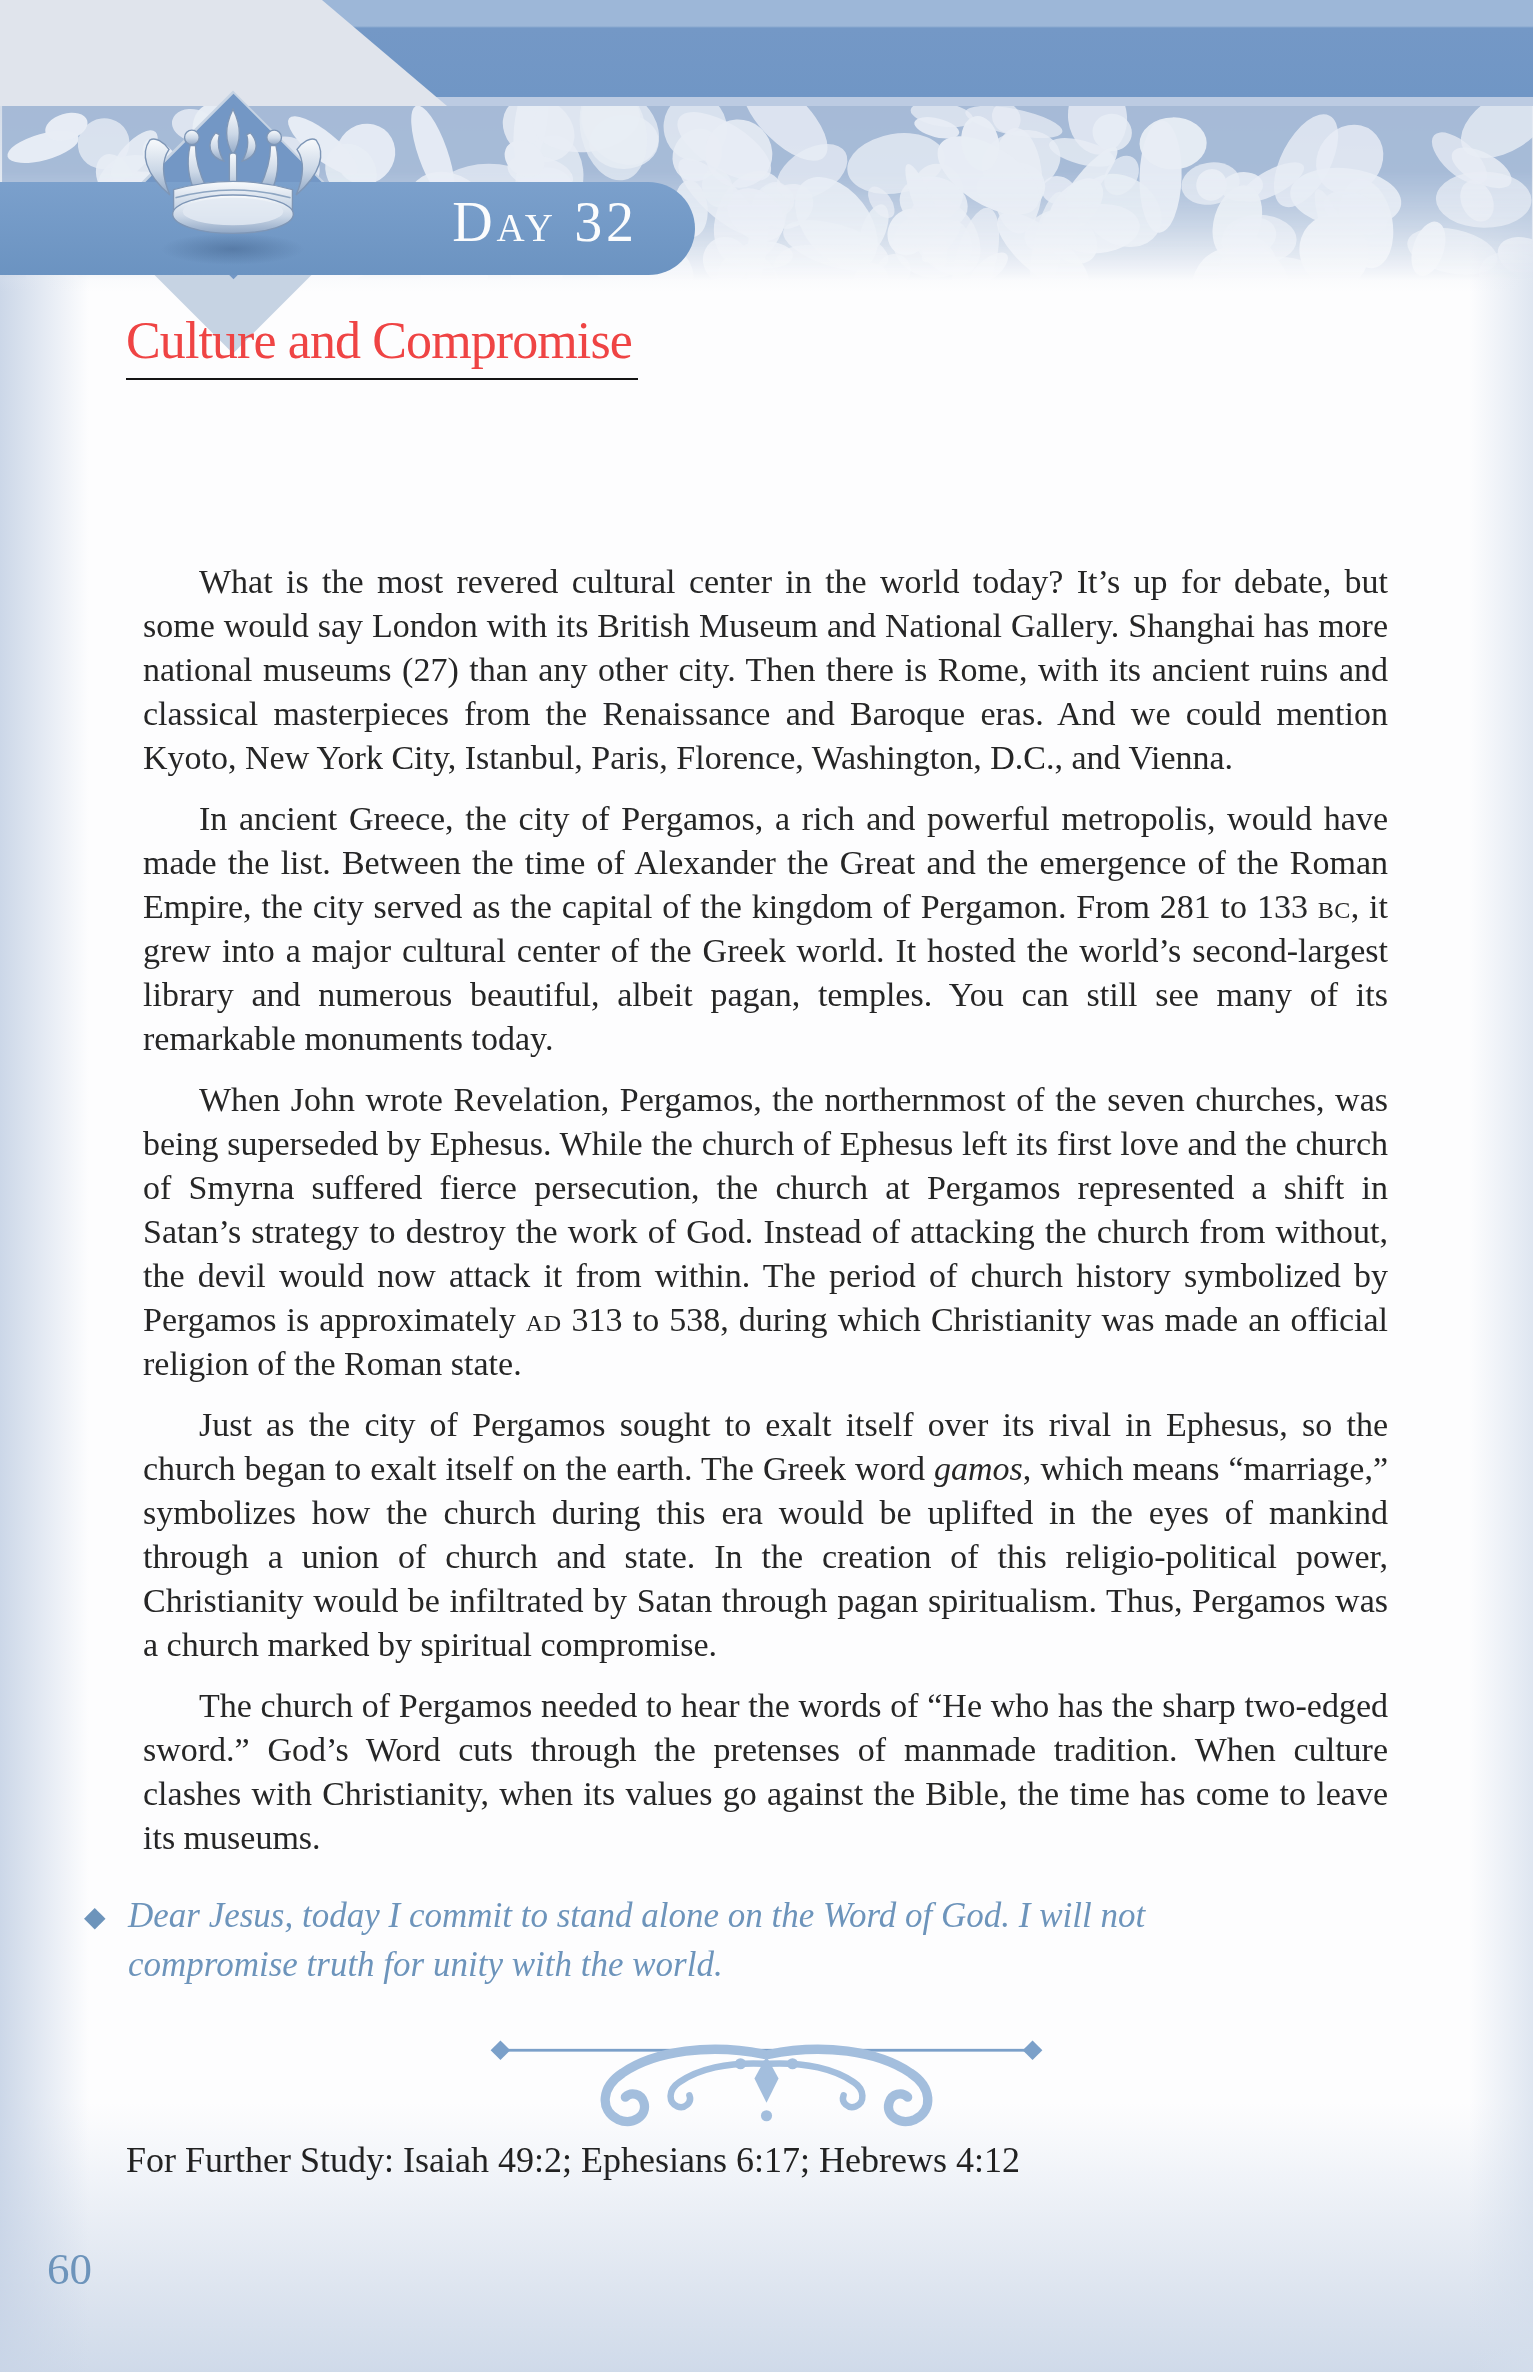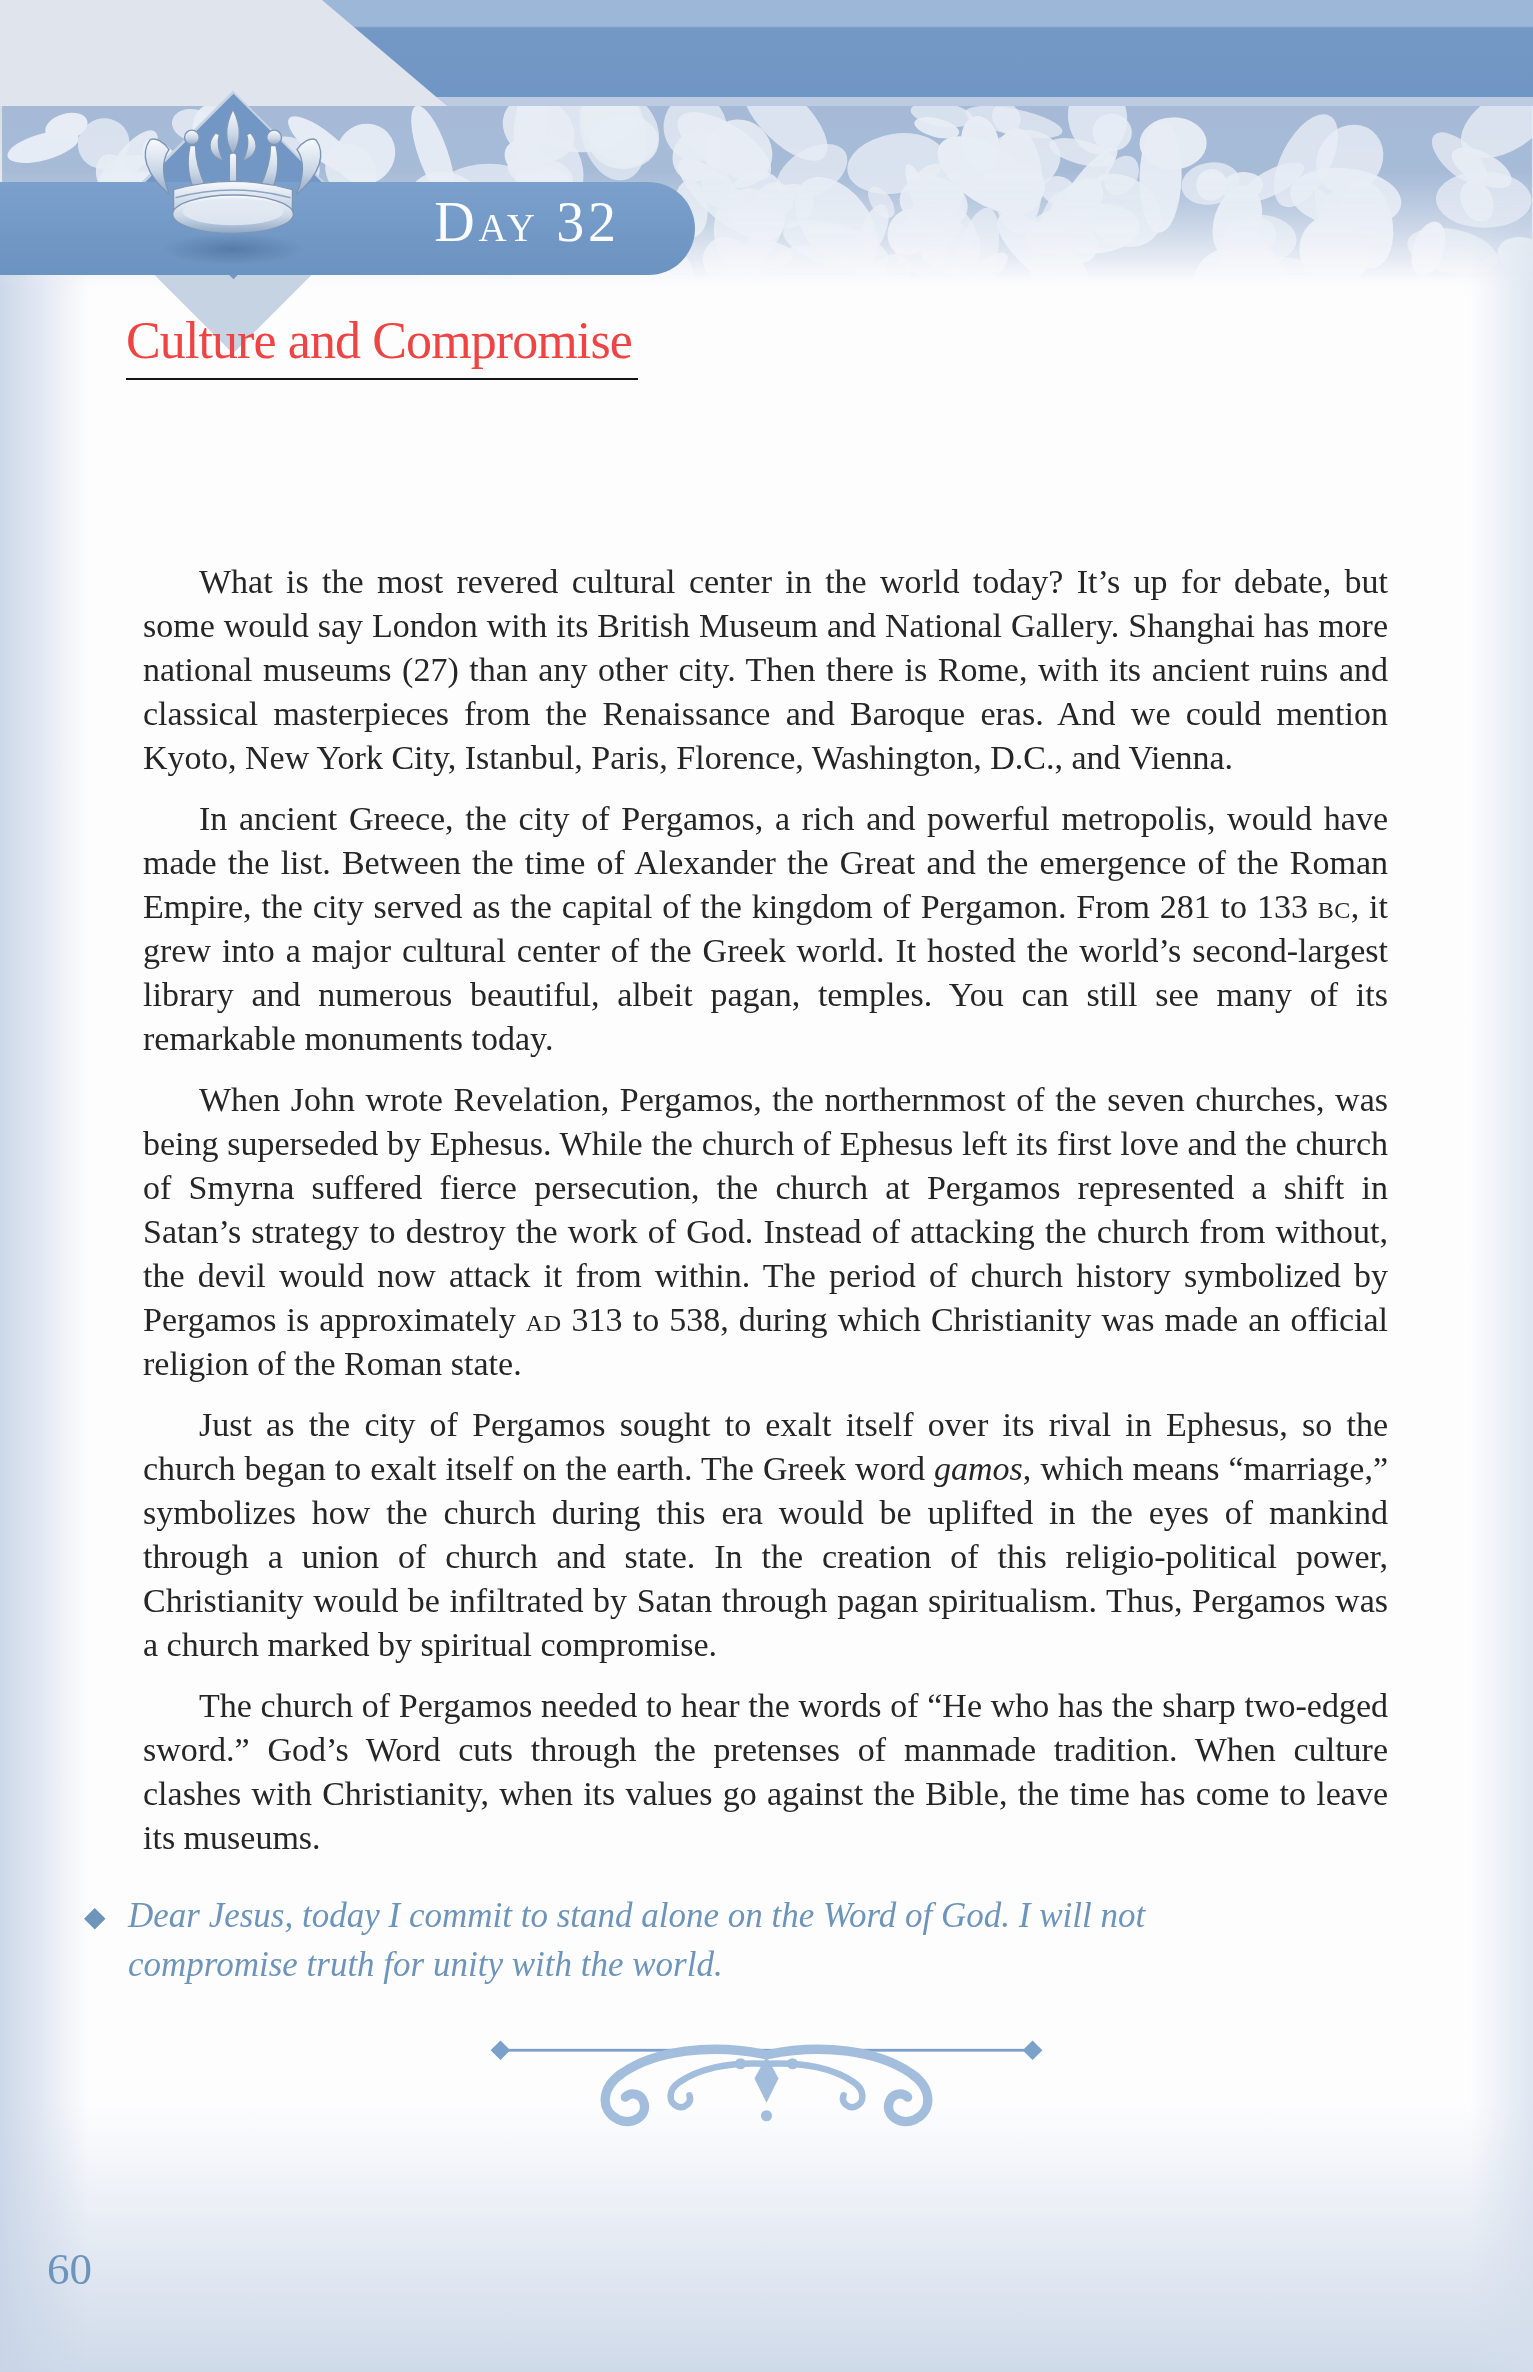--- a/index.html
+++ b/index.html
@@ -32,21 +32,21 @@
     mask-image:linear-gradient(180deg,#000 0%,#000 35%,transparent 94%);
   }
   .gray-wedge{position:absolute;left:0;top:0;width:447px;height:106px;background:#e0e4ec;
     clip-path:polygon(0 0,322px 0,447px 106px,0 106px);}
   .diamond-outer{position:absolute;left:140px;top:129px;width:186px;height:186px;
     background:#c6d3e3;transform:rotate(45deg);}
   .diamond-inner{position:absolute;left:168px;top:121px;width:131px;height:131px;
     background:#7397c5;transform:rotate(45deg);}
   .day-banner{position:absolute;left:0;top:182px;width:695px;height:93px;
     background:linear-gradient(180deg,#7ba0cc,#6b93c1);border-radius:0 48px 48px 0;}
-  .banner-label{position:absolute;left:373px;top:190px;width:308px;text-align:center;
+  .banner-label{position:absolute;left:391px;top:190px;width:308px;text-align:center;
     font-variant:small-caps;font-size:56px;letter-spacing:3.7px;color:#fbfcfd;}
   .crown-shadow{position:absolute;left:160px;top:233px;width:145px;height:32px;
     background:radial-gradient(ellipse at center, rgba(42,72,112,.35), rgba(42,72,112,0) 70%);}
   .crown{position:absolute;left:137px;top:104px;width:192px;height:140px;}
 
   
   .main{position:absolute;inset:0;z-index:3;color:#262626;}
   .page-title{position:absolute;left:126px;top:311px;display:inline-block;
     font-size:52px;letter-spacing:-0.9px;color:#ef4444;
     border-bottom:2.8px solid #151515;padding:0 5.6px 8.4px 0;}
@@ -302,17 +302,18 @@
         <use href="#flL" transform="matrix(-1,0,0,1,600,0)"></use>
       </g>
       <g fill="#a3bedd">
         <path d="M300 24 L313 48 L300 74 L287 48 Z"></path>
         <circle cx="272" cy="32" r="6"></circle>
         <circle cx="328" cy="32" r="6"></circle>
         <circle cx="300" cy="88" r="6"></circle>
       </g>
     </svg>
 
+    <div class="further-study">For Further Study: Isaiah 49:2; Ephesians 6:17; Hebrews 4:12</div>
 
     <div class="page-number">60</div>
   </div>
 </div>
 
 
 </body></html>

